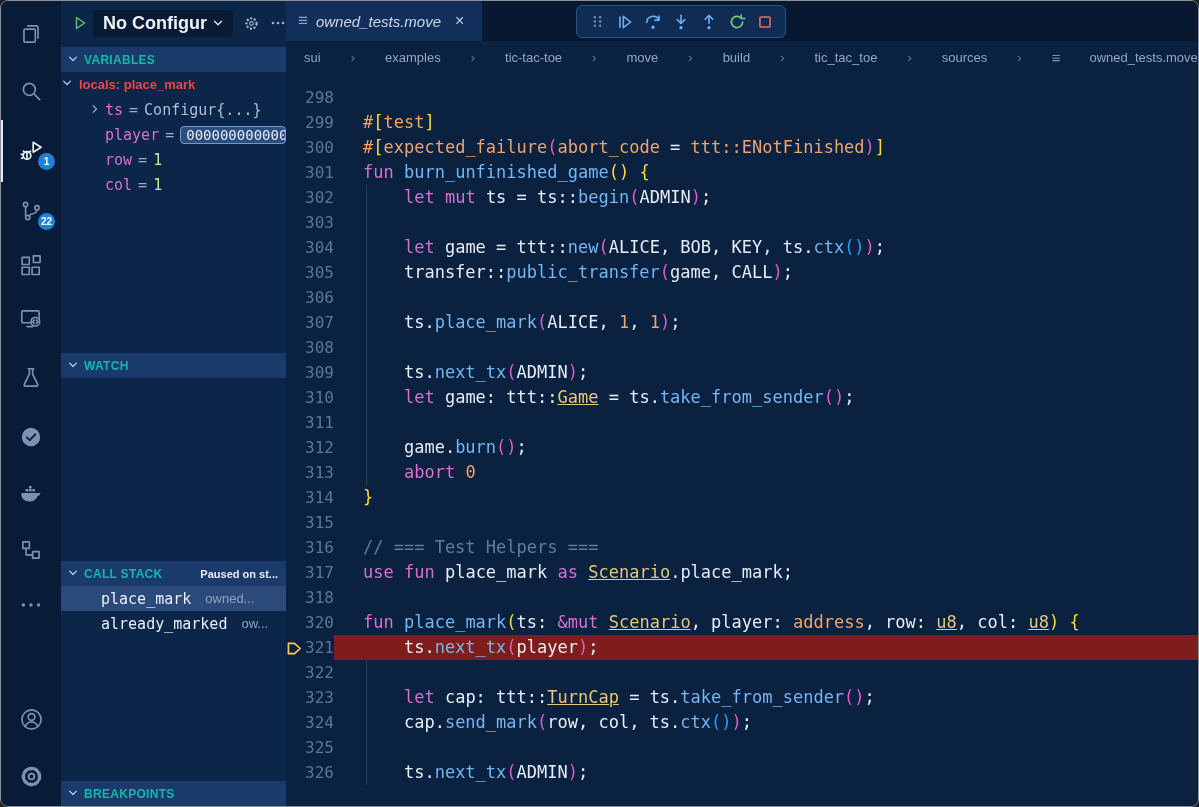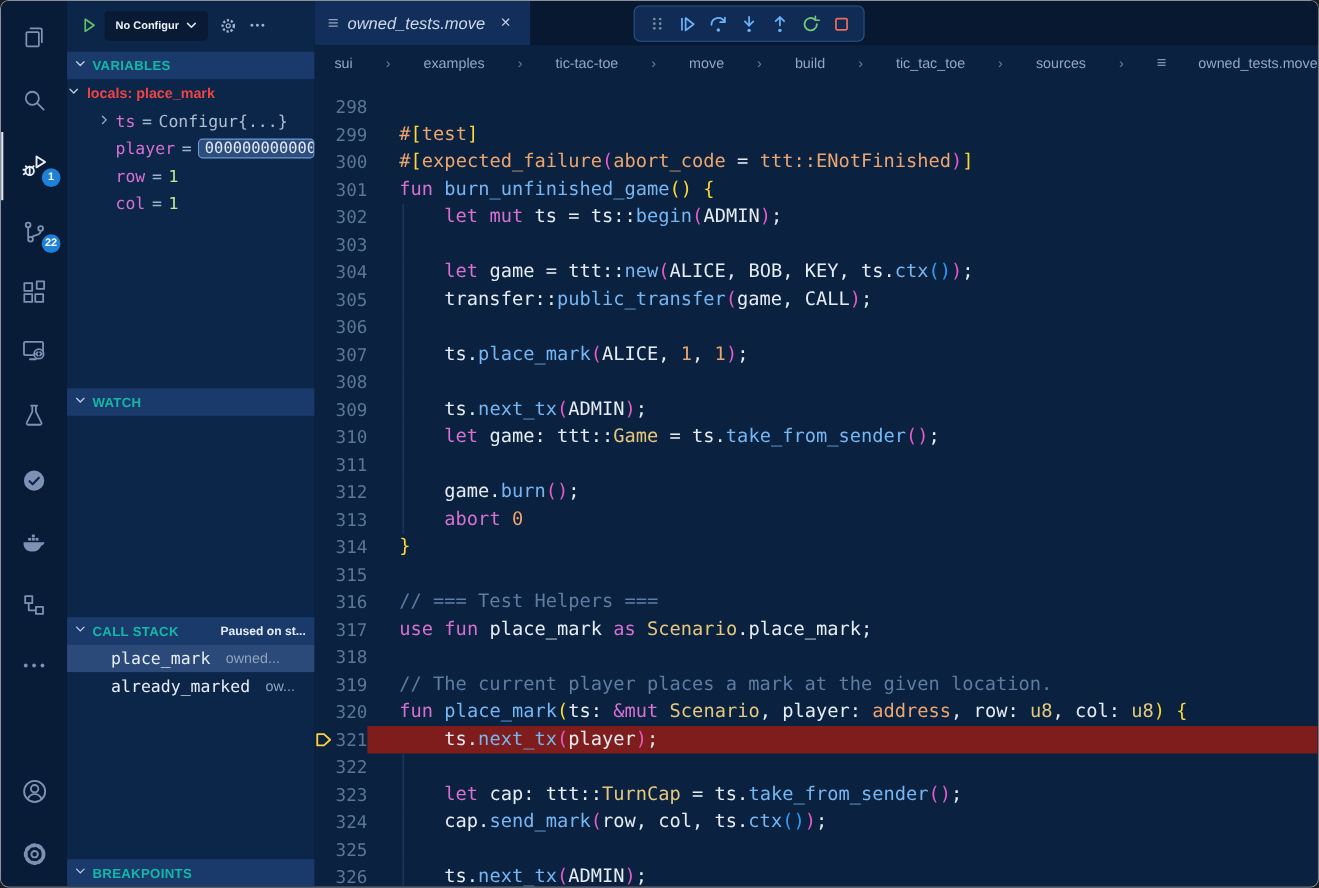--- a/index.html
+++ b/index.html
@@ -16,21 +16,21 @@
   .ab-item.active svg{stroke:#e9eff8;}
   .ab-badge{position:absolute;right:6px;bottom:3px;min-width:17px;height:17px;padding:0 3px;border-radius:9px;
     background:#1f80d8;color:#fff;font-size:10px;font-weight:bold;display:flex;align-items:center;justify-content:center;}
   .ab-indicator{position:absolute;left:0;top:119px;width:2px;height:62px;background:#e3e9f3;}
   
   .sidebar{position:absolute;left:60px;top:0;width:225px;height:100%;background:#0c2649;}
   .debug-controls{position:absolute;left:0;top:0;width:100%;height:44px;display:flex;align-items:center;padding-left:10px;}
   .play-btn{width:20px;height:20px;display:flex;align-items:center;justify-content:center;cursor:pointer;}
   .config-select{margin-left:4px;height:27px;background:#081a34;border-radius:4px;display:flex;align-items:center;
     padding:0 8px 0 10px;cursor:pointer;}
-  .config-select .lbl{font-size:10px;font-weight:bold;color:#eef2f8;white-space:nowrap;}
+  .config-select .lbl{font-size:18px;font-weight:bold;color:#eef2f8;white-space:nowrap;}
   .config-select svg{margin-left:4px;}
   .icon-btn{margin-left:10px;cursor:pointer;display:flex;align-items:center;justify-content:center;}
   .sec-header{position:absolute;left:0;width:100%;height:25px;background:#1a3a6b;display:flex;align-items:center;
     padding-left:6px;cursor:pointer;}
   .sec-header .title{font-size:12px;font-weight:bold;color:#14b8a6;margin-left:5px;letter-spacing:.3px;}
   .sec-header .sub{margin-left:auto;margin-right:8px;font-size:11px;font-weight:bold;color:#e7edf6;white-space:nowrap;overflow:hidden;}
   .chev svg{stroke:#c3cede;fill:none;stroke-width:1.6;stroke-linecap:round;stroke-linejoin:round;}
   .vars-body{position:absolute;left:0;top:71px;width:100%;}
   .var-row{height:25px;display:flex;align-items:center;cursor:pointer;font-family:"DejaVu Sans Mono",monospace;font-size:15px;}
   .var-row.scope{font-family:"Liberation Sans",sans-serif;font-size:13px;font-weight:bold;color:#ef4444;}
@@ -65,21 +65,21 @@
   .bc-sep{margin:0 7px;color:#67809f;}
   .bc-ficon{color:#7f95b5;font-size:15px;margin-right:6px;}
   .code-area{position:absolute;left:0;top:73px;right:0;bottom:0;padding-top:11px;
     font-family:"DejaVu Sans Mono",monospace;font-size:17px;}
   .line{display:flex;height:25px;align-items:center;position:relative;}
   .gutter{flex:0 0 48px;text-align:right;color:#5c7795;font-size:16px;cursor:pointer;}
   .body{flex:1;height:25px;line-height:25px;padding-left:29px;position:relative;white-space:pre;cursor:text;}
   .body .guide{position:absolute;left:32px;top:0;bottom:0;width:1px;background:#1e4068;}
   .line.current .body{background:#7f1d1d;}
   .marker{position:absolute;left:1px;top:5px;}
-  .tk-w{color:#e6ecf3;} .tk-k{color:#d671d1;} .tk-f{color:#75b6f3;} .tk-y{color:#e5c87d;}
+  .tk-w{color:#e6ecf3;} .tk-k{color:#d671d1;} .tk-f{color:#75b6f3;} .tk-y{color:#e5c87d;text-decoration:underline;}
   .tk-o{color:#eda56e;} .tk-c{color:#5f7ca3;} .tk-b1{color:#fdd835;} .tk-b2{color:#e35cc5;} .tk-b3{color:#2f9df4;}
 </style>
 </head>
 <body>
 
 <div class="window">
 
   <div class="activity-bar">
       <div class="ab-item" style="top: 11px;">
         <svg width="26" height="26" viewBox="0 0 24 24">
@@ -438,24 +438,20 @@
         </div>
         <div class="line">
           <span class="gutter">317</span>
           <span class="body"><span class="tk-k">use</span><span class="tk-w"> </span><span class="tk-k">fun</span><span class="tk-w"> place_mark </span><span class="tk-k">as</span><span class="tk-w"> </span><span class="tk-y">Scenario</span><span class="tk-w">.place_mark;</span></span>
         </div>
         <div class="line">
           <span class="gutter">318</span>
           <span class="body"></span>
         </div>
         <div class="line">
-          <span class="gutter">319</span>
-          <span class="body"><span class="tk-c">// The current player places a mark at the given location.</span></span>
-        </div>
-        <div class="line">
           <span class="gutter">320</span>
           <span class="body"><span class="tk-k">fun</span><span class="tk-w"> </span><span class="tk-f">place_mark</span><span class="tk-b1">(</span><span class="tk-w">ts: </span><span class="tk-k">&amp;mut</span><span class="tk-w"> </span><span class="tk-y">Scenario</span><span class="tk-w">, player: </span><span class="tk-o">address</span><span class="tk-w">, row: </span><span class="tk-y">u8</span><span class="tk-w">, col: </span><span class="tk-y">u8</span><span class="tk-b1">)</span><span class="tk-w"> </span><span class="tk-b1">{</span></span>
         </div>
         <div class="line current">
           <span class="marker"><svg width="15" height="15" viewBox="0 0 16 16">
               <path d="M1.5 2.5 h6.5 l6 5.5 -6 5.5 H1.5 Z" fill="none" stroke="#ffce3a" stroke-width="1.8" stroke-linejoin="round"></path>
             </svg></span>
           <span class="gutter">321</span>
           <span class="body"><span class="tk-w">    ts.</span><span class="tk-f">next_tx</span><span class="tk-b2">(</span><span class="tk-w">player</span><span class="tk-b2">)</span><span class="tk-w">;</span></span>
         </div>

